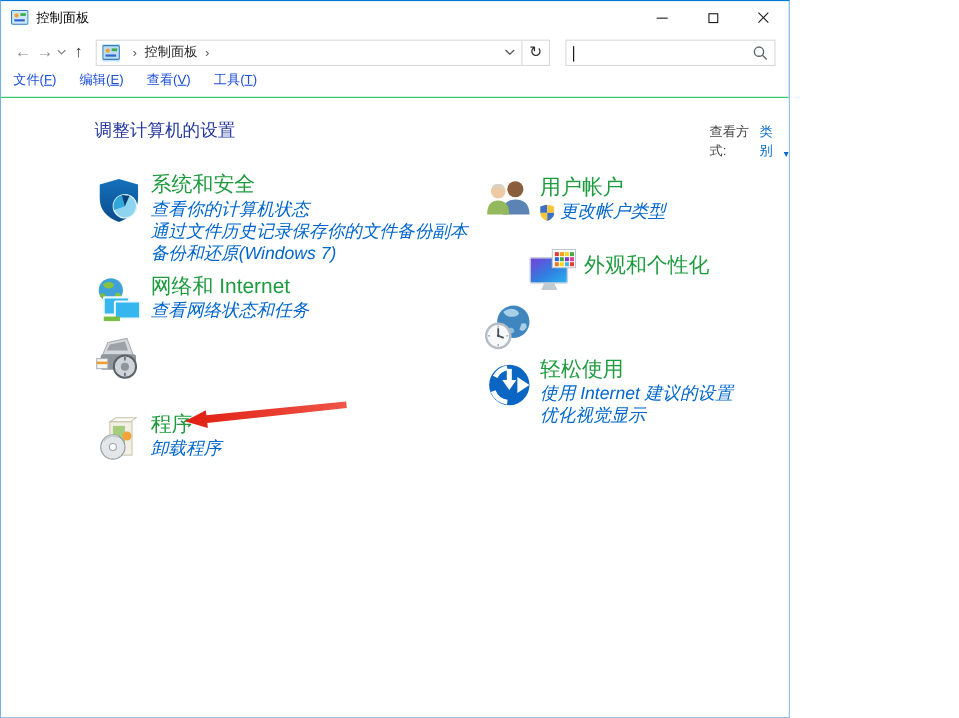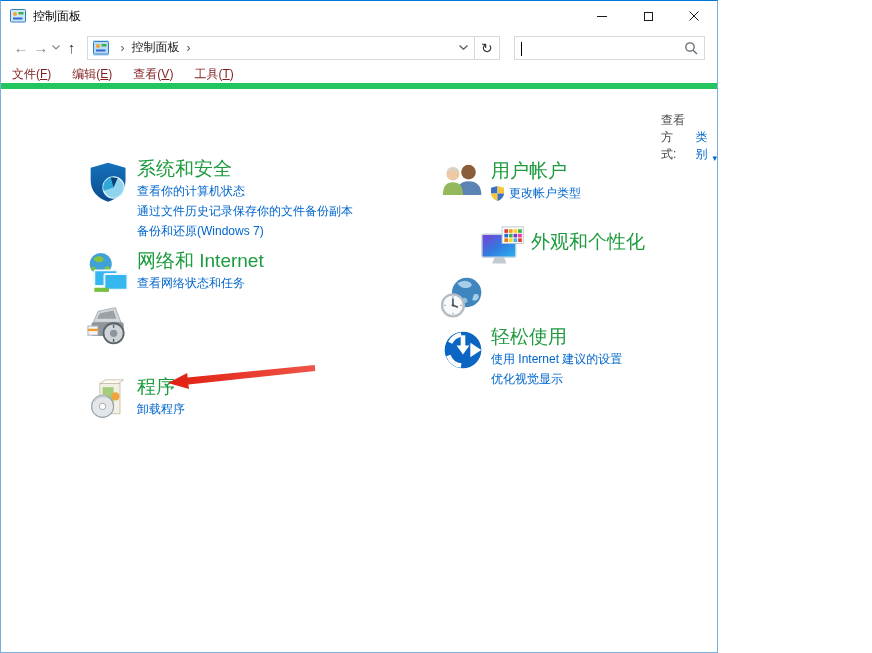--- a/index.html
+++ b/index.html
@@ -32,40 +32,40 @@
   .addr-refresh { width:25px; border-left:1px solid #d9d9d9; display:flex; align-items:center;
                   justify-content:center; color:#333; font-size:14px; cursor:default; }
   .searchbox { margin-left:14px; width:191px; height:24px; border:1px solid #d9d9d9;
                display:flex; align-items:center; position:relative; background:#fff; }
   .search-input { border:none; outline:none; flex:1; height:100%; padding-left:8px; font-size:12px;
                   font-family:inherit; background:transparent; }
   .text-cursor { position:absolute; left:6px; top:5px; width:1px; height:14px; background:#000; }
   .search-icon-wrap { width:26px; display:flex; align-items:center; justify-content:center; }
 
   
-  .menubar { height:25px; display:flex; align-items:flex-end; padding-left:11px;
-             font-size:12px; color:#7f1d1d; border-bottom:6px solid #22c55e; }
+  .menubar { height:25px; display:flex; align-items:flex-start; padding-left:11px;
+             font-size:12px; color:#1d4ed8; border-bottom:1px solid #22c55e; }
   .menu-item { margin-right:21px; cursor:default; }
   .menu-item .mnemonic { text-decoration:underline; }
 
   
   .content { position:absolute; top:89px; left:0; right:0; bottom:0; background:#fff; }
   .page-heading { position:absolute; left:85px; top:19px; font-size:16px; color:#24389e; }
-  .view-by { position:absolute; left:660px; top:22px; font-size:12px; display:flex; align-items:flex-end; }
+  .view-by { position:absolute; left:644px; top:22px; font-size:12px; display:flex; align-items:flex-end; }
   .view-by-label { color:#464646; margin-right:9px; }
   .view-by-value { color:#0066cc; cursor:pointer; }
   .view-by-arrow { color:#0066cc; font-size:9px; margin-left:5px; }
 
   .category { position:absolute; display:flex; }
   .cat-icon { width:44px; height:46px; margin-right:6px; margin-top:2px; flex:0 0 auto; }
   .cat-icon svg { width:44px; height:46px; }
   .cat-text { display:flex; flex-direction:column; }
   .cat-title { font-size:19px; line-height:24px; color:#1d9b3e; text-decoration:none; cursor:pointer; white-space:nowrap; }
-  .cat-link { font-size:12px; line-height:20px; color:#0066cc; text-decoration:none; cursor:pointer;
-              white-space:nowrap; display:flex; align-items:center; }
+  .cat-link { font-size:16px; line-height:20px; color:#0066cc; text-decoration:none; cursor:pointer;
+              white-space:nowrap; display:flex; align-items:center;font-style:italic; }
   .uac-shield { margin-right:5px; display:inline-flex; }
   .title-pad { margin-top:7px; }
 
   .annotation-arrow { position:absolute; left:166px; top:360px; pointer-events:none; }
 </style>
 </head>
 <body>
 
 <div class="window">
 
@@ -140,20 +140,21 @@
 
   <div class="menubar">
     <span class="menu-item"><span>文件(</span><span class="mnemonic">F</span><span>)</span></span>
     <span class="menu-item"><span>编辑(</span><span class="mnemonic">E</span><span>)</span></span>
     <span class="menu-item"><span>查看(</span><span class="mnemonic">V</span><span>)</span></span>
     <span class="menu-item"><span>工具(</span><span class="mnemonic">T</span><span>)</span></span>
   </div>
 
   <div class="content">
 
+    <div class="page-heading">调整计算机的设置</div>
 
     <div class="view-by">
       <span class="view-by-label">查看方式:</span>
       <span class="view-by-value">类别</span>
       <span class="view-by-arrow">▾</span>
     </div>
 
     <div class="category" style="left:86px; top:67px;">
       <span class="cat-icon">
         <svg viewBox="0 0 48 48">

